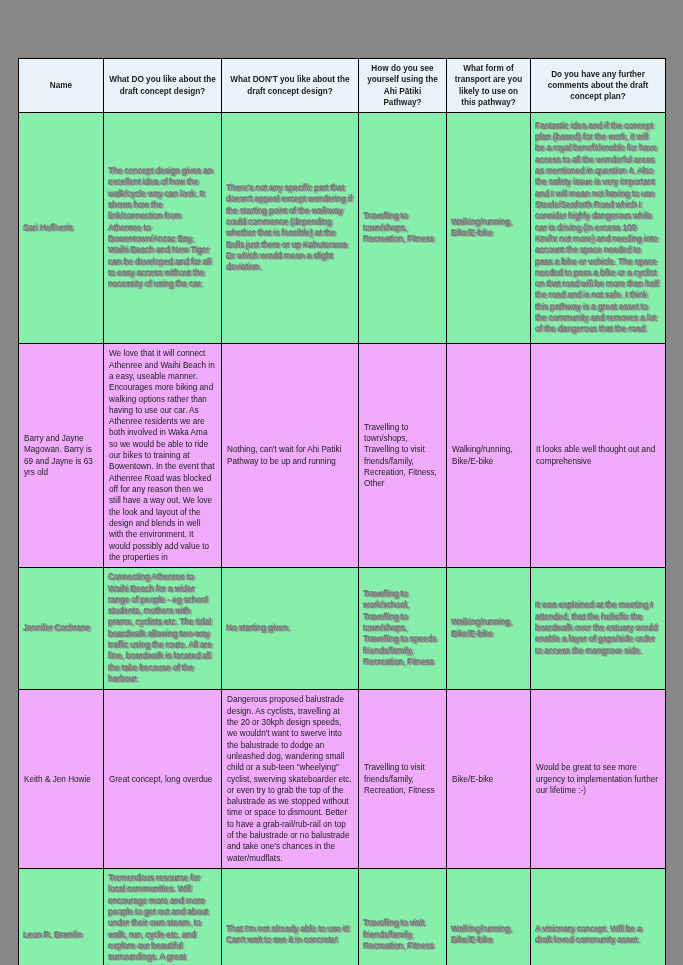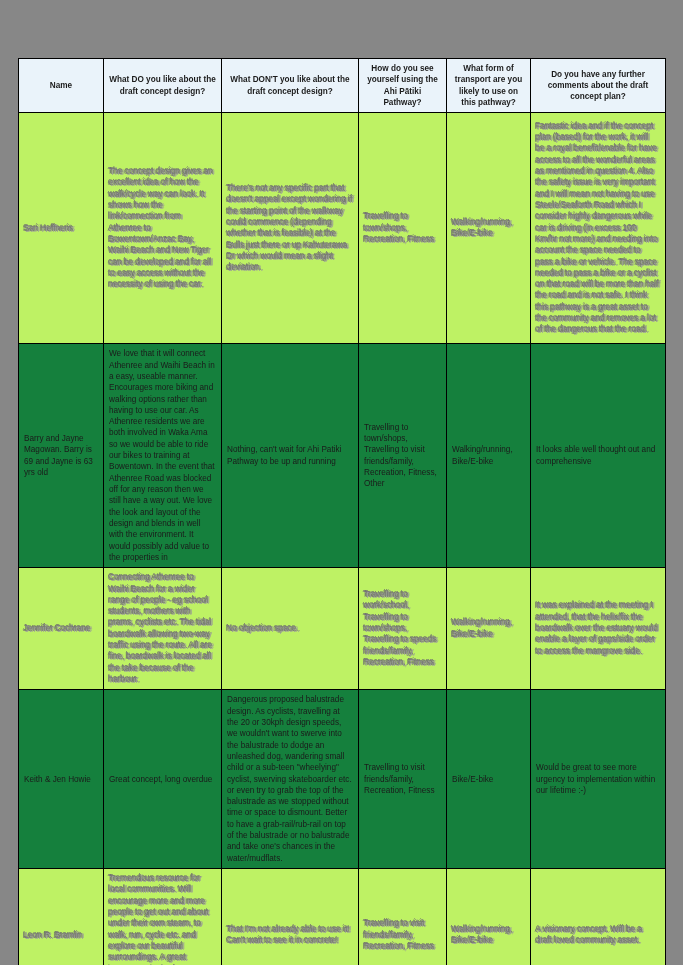--- a/index.html
+++ b/index.html
@@ -61,28 +61,28 @@
     font-weight: bold;
     font-size: 8.6px;
     line-height: 1.35;
     height: 44px;
     padding: 4px 4px;
     border: 1px solid #000;
   }
 
   
   tr.row-clear td {
-    background: #15803d;
+    background: #f0abfc;
     color: #1b1b1b;
     vertical-align: middle;
   }
 
   
   tr.row-ghost td {
-    background: #bef264;
+    background: #86efac;
     color: #8d8d8d;
     vertical-align: middle;
     position: relative;
   }
   tr.row-ghost td .ghost {
     position: relative;
     display: block;
     color: #767676;
     text-shadow:
        0.9px 0.6px 0 #9b9b9b,
@@ -159,40 +159,40 @@
         </tr>
 
         <tr class="row-ghost r3">
           <td class="cell-mid">
               <span class="ghost">Jennifer Cochrane</span>
             </td>
           <td class="cell-mid">
               <span class="ghost">Connecting Athenree to Waihi Beach for a wider range of people - eg school students, mothers with prams, cyclists etc.  The tidal boardwalk allowing two-way traffic using the route. All are fine, boardwalk is located all the take because of the harbour.</span>
             </td>
           <td class="cell-mid">
-              <span class="ghost">No objection space.</span>
+              <span class="ghost">No starting given.</span>
             </td>
           <td class="cell-mid">
               <span class="ghost">Travelling to work/school, Travelling to town/shops, Travelling to speeds friends/family, Recreation, Fitness</span>
             </td>
           <td class="cell-mid">
               <span class="ghost">Walking/running, Bike/E-bike</span>
             </td>
           <td class="cell-mid">
               <span class="ghost">It was explained at the meeting I attended, that the helix/fix the boardwalk over the estuary would enable a layer of gaps/side order to access the mangrove side.</span>
             </td>
         </tr>
 
         <tr class="row-clear r4">
           <td class="cell-mid">Keith &amp; Jen Howie</td>
           <td class="cell-mid">Great concept, long overdue</td>
           <td class="cell-top">Dangerous proposed balustrade design.  As cyclists, travelling at the 20 or 30kph design speeds, we wouldn't want to swerve into the balustrade to dodge an unleashed dog, wandering small child or a sub-teen "wheelying" cyclist, swerving skateboarder etc. or even try to grab the top of the balustrade as we stopped without time or space to dismount.  Better to have a grab-rail/rub-rail on top of the balustrade or no balustrade and take one's chances in the water/mudflats.</td>
           <td class="cell-mid">Travelling to visit friends/family, Recreation, Fitness</td>
           <td class="cell-mid">Bike/E-bike</td>
-          <td class="cell-mid">Would be great to see more urgency to implementation within our lifetime :-)</td>
+          <td class="cell-mid">Would be great to see more urgency to implementation further our lifetime :-)</td>
         </tr>
 
         <tr class="row-ghost r5">
           <td class="cell-mid">
               <span class="ghost">Leon R. Bramlin</span>
             </td>
           <td class="cell-mid">
               <span class="ghost">Tremendous resource for local communities. Will encourage more and more people to get out and about under their own steam, to walk, run, cycle etc. and explore our beautiful surroundings. A great investment in the future. People will love it. Even the current haters!</span>
             </td>
           <td class="cell-mid">

